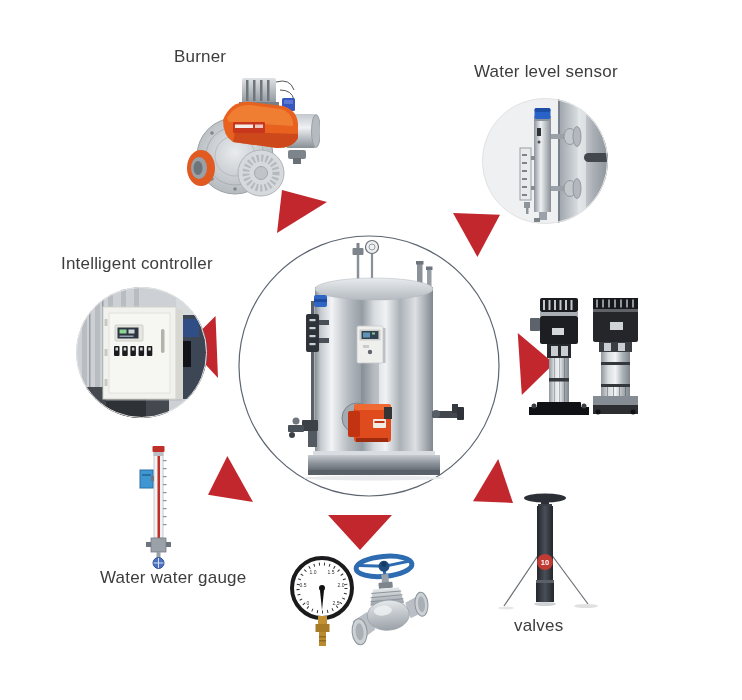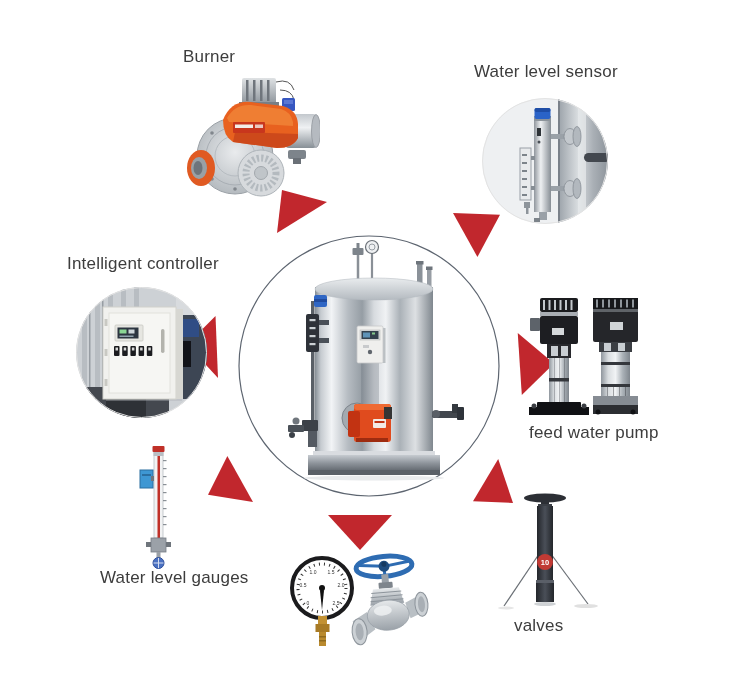--- a/index.html
+++ b/index.html
@@ -8,25 +8,24 @@
   .lbl{position:absolute;font-size:17px;color:#3d3d3d;white-space:nowrap;letter-spacing:.2px;}
   .tri{position:absolute;background:#c1272d;}
   .abs{position:absolute;}
   svg text{font-family:"Liberation Sans",sans-serif;}
 </style>
 </head>
 <body>
 
 <div class="canvas">
 
-  <div class="lbl" style="left:183px;top:47px">Burner</div>
+  <div class="lbl" style="left:174px;top:47px">Burner</div>
   <div class="lbl" style="left:474px;top:62px">Water level sensor</div>
-  <div class="lbl" style="left:67px;top:254px">Intelligent controller</div>
-  <div class="lbl" style="left:529px;top:423px">feed water pump</div>
-  <div class="lbl" style="left:100px;top:568px">Water level gauges</div>
+  <div class="lbl" style="left:61px;top:254px">Intelligent controller</div>
+  <div class="lbl" style="left:100px;top:568px">Water water gauge</div>
   <div class="lbl" style="left:514px;top:616px">valves</div>
 
   <div class="tri" style="left:277px;top:190px;width:50px;height:43px;clip-path:polygon(10% 0%,100% 28%,0% 100%)"></div>
   <div class="tri" style="left:453px;top:213px;width:47px;height:44px;clip-path:polygon(0% 0%,100% 4%,52% 100%)"></div>
   <div class="tri" style="left:187px;top:316px;width:31px;height:62px;clip-path:polygon(92% 0%,100% 100%,0% 46%)"></div>
   <div class="tri" style="left:517px;top:333px;width:37px;height:62px;clip-path:polygon(2% 0%,100% 49%,13% 100%)"></div>
   <div class="tri" style="left:208px;top:456px;width:45px;height:46px;clip-path:polygon(43% 0%,0% 84%,100% 100%)"></div>
   <div class="tri" style="left:328px;top:515px;width:64px;height:35px;clip-path:polygon(0% 0%,100% 0%,50% 100%)"></div>
   <div class="tri" style="left:473px;top:459px;width:40px;height:44px;clip-path:polygon(63% 0%,0% 96%,100% 100%)"></div>
 

